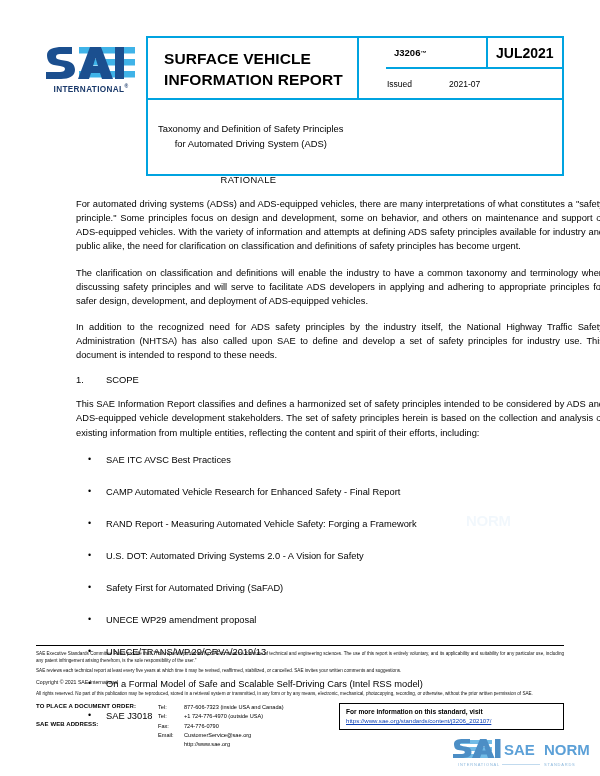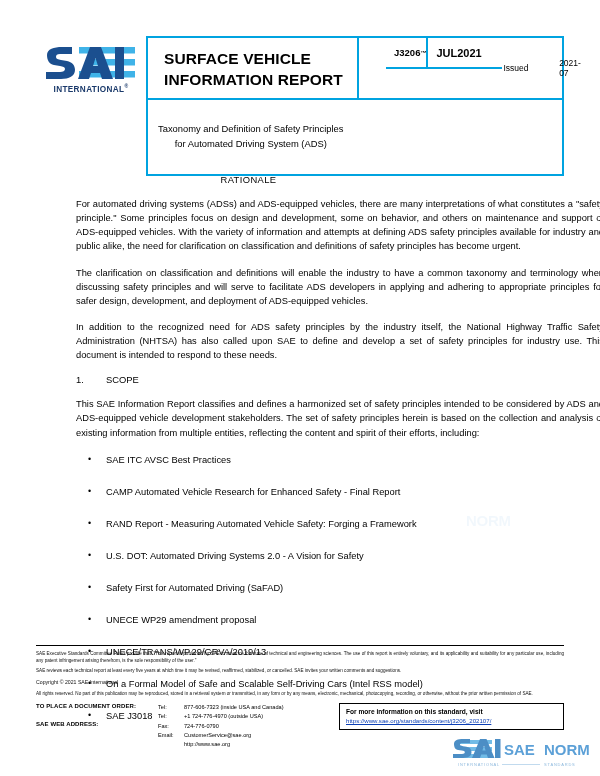--- a/index.html
+++ b/index.html
@@ -79,21 +79,21 @@
   }
   .hdr-title-line {
     font-size: 15.5px;
     font-weight: bold;
     letter-spacing: 0.1px;
     line-height: 1.32;
   }
   .hdr-right {
     width: 176px;
     display: flex;
-    flex-direction: row;
+    flex-direction: column;
   }
   .hdr-right-top {
     display: flex;
     border-bottom: 2px solid #00a3e0;
     height: 29px;
     align-items: center;
   }
   .hdr-doc-num {
     flex: 1;
     padding-left: 8px;
@@ -101,21 +101,21 @@
     font-weight: bold;
     border-right: 2px solid #00a3e0;
     height: 100%;
     display: flex;
     align-items: center;
   }
   .hdr-doc-num sup { font-size: 6px; vertical-align: super; }
   .hdr-date {
     width: 66px;
     padding-left: 8px;
-    font-size: 11px;
+    font-size: 14px;
     font-weight: bold;
     display: flex;
     align-items: center;
     height: 100%;
   }
   .hdr-right-bot {
     flex: 1;
     display: flex;
     align-items: center;
     padding-left: 1px;

